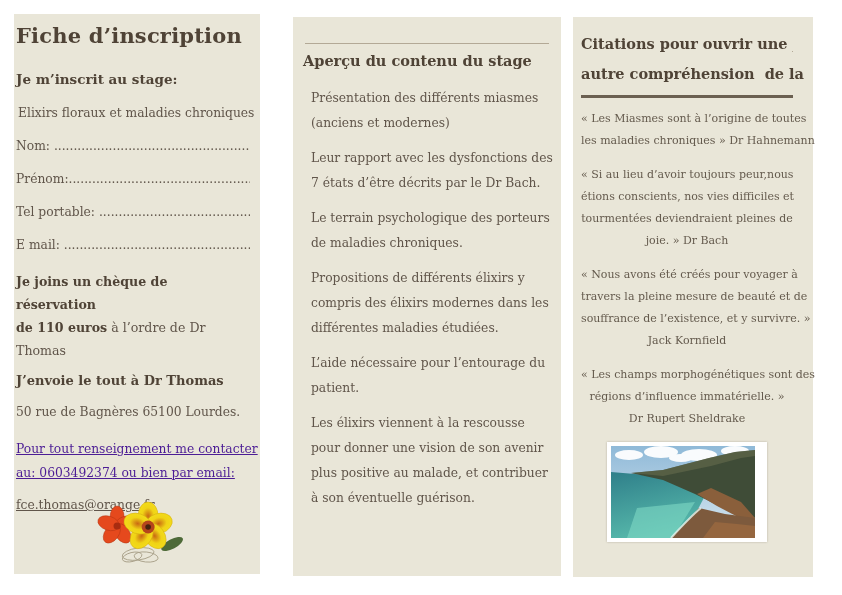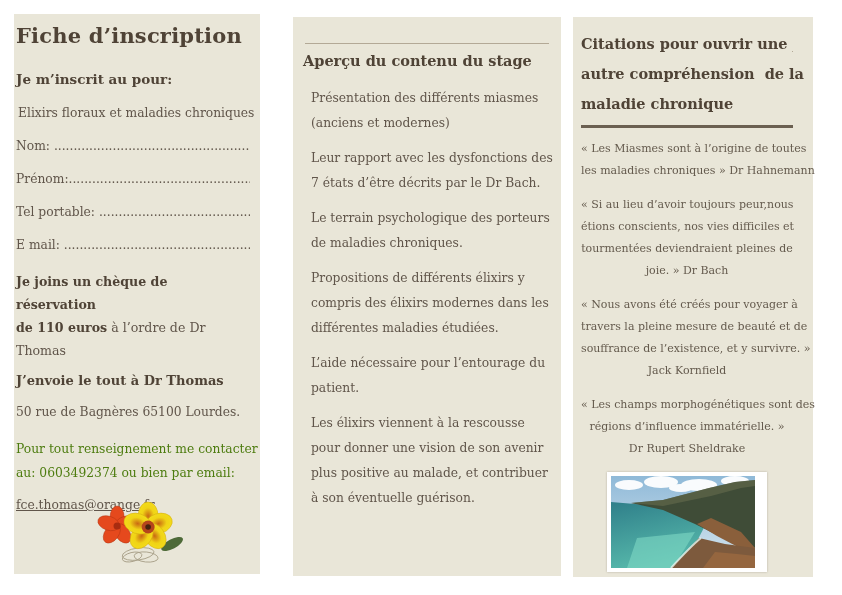--- a/index.html
+++ b/index.html
@@ -24,21 +24,21 @@
   .fp-sub{font-size:13.5px;font-weight:bold;color:#4f4336;line-height:18px;margin:0 0 17px 0;white-space:pre;}
   .fp-course{font-size:12.3px;color:#60554a;line-height:17px;margin:0 0 16px 0;white-space:pre;padding-left:2px;}
   .form-line{
     font-size:12.3px;color:#60554a;line-height:17px;height:17px;
     margin:0 0 16px 0;white-space:pre;overflow:hidden;
   }
   .cheque{font-size:12.6px;color:#60554a;line-height:23px;margin:0 0 10px 0;}
   .cheque strong{color:#4f4336;}
   .fp-send{font-size:13px;font-weight:bold;color:#4f4336;line-height:17px;margin:0 0 15px 0;white-space:pre;}
   .fp-address{font-size:12.3px;color:#60554a;line-height:17px;margin:0 0 16px 0;white-space:pre;}
-  .fp-contact{font-size:12.3px;color:#4d7c0f;line-height:24px;margin:0 0 9px 0;white-space:pre;}
+  .fp-contact{font-size:12.3px;color:#4c1d95;line-height:24px;margin:0 0 9px 0;white-space:pre;text-decoration:underline;}
   .email-link{
     font-size:12.3px;color:#60554a;text-decoration:underline;cursor:pointer;
     line-height:17px;display:inline-block;
   }
   .flower-wrap{position:absolute;left:50%;bottom:10px;transform:translateX(-47%);width:104px;height:70px;}
 
   
   .rule-thin{height:1px;background:#b3a996;margin:16px 2px 8px 2px;}
   .mid-heading{font-size:14.5px;font-weight:bold;color:#4f4336;line-height:18px;margin:0 0 16px 0;white-space:pre;}
   .mid-p{font-size:12.3px;color:#60554a;line-height:25px;margin:0 0 10px 8px;white-space:pre;}
@@ -55,21 +55,21 @@
   }
   .photo-frame svg{display:block;}
 </style>
 </head>
 <body>
 
 <div class="page">
 
   <section class="panel panel-left">
     <h1 class="fp-title">Fiche d’inscription</h1>
-    <p class="fp-sub">Je m’inscrit au pour:</p>
+    <p class="fp-sub">Je m’inscrit au stage:</p>
     <p class="fp-course">Elixirs floraux et maladies chroniques</p>
 
     <div class="form-line">Nom: ..............................................................</div>
     <div class="form-line">Prénom:...........................................................</div>
     <div class="form-line">Tel portable: .....................................................</div>
     <div class="form-line">E mail: ...........................................................</div>
 
     <p class="cheque"><strong>Je joins un chèque de réservation</strong><br><strong>de 110 euros</strong><span> à l’ordre de Dr Thomas</span></p>
 
     <p class="fp-send">J’envoie le tout à Dr Thomas</p>
@@ -141,21 +141,20 @@
 plus positive au malade, et contribuer
 à son éventuelle guérison.</p>
   </section>
 
   <section class="panel panel-right">
     <div class="cit-line1">
       <span class="cit-heading">Citations pour ouvrir une</span>
       <span class="line-fill"></span>
     </div>
     <div class="cit-heading">autre compréhension  de la</div>
-    <div class="cit-heading">maladie chronique</div>
     <div class="rule-thick"></div>
 
     <p class="quote">« Les Miasmes sont à l’origine de toutes
 les maladies chroniques » Dr Hahnemann</p>
     <p class="quote">« Si au lieu d’avoir toujours peur,nous
 étions conscients, nos vies difficiles et
 tourmentées deviendraient pleines de
 joie. » Dr Bach</p>
     <p class="quote">« Nous avons été créés pour voyager à
 travers la pleine mesure de beauté et de

